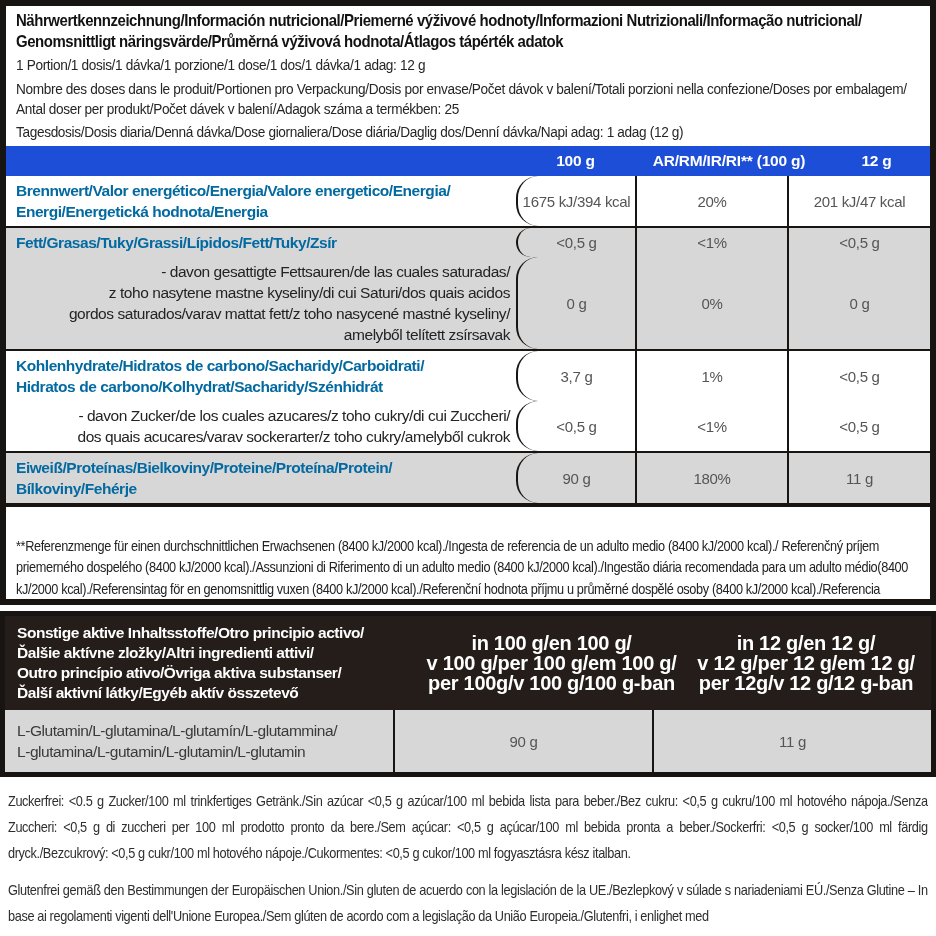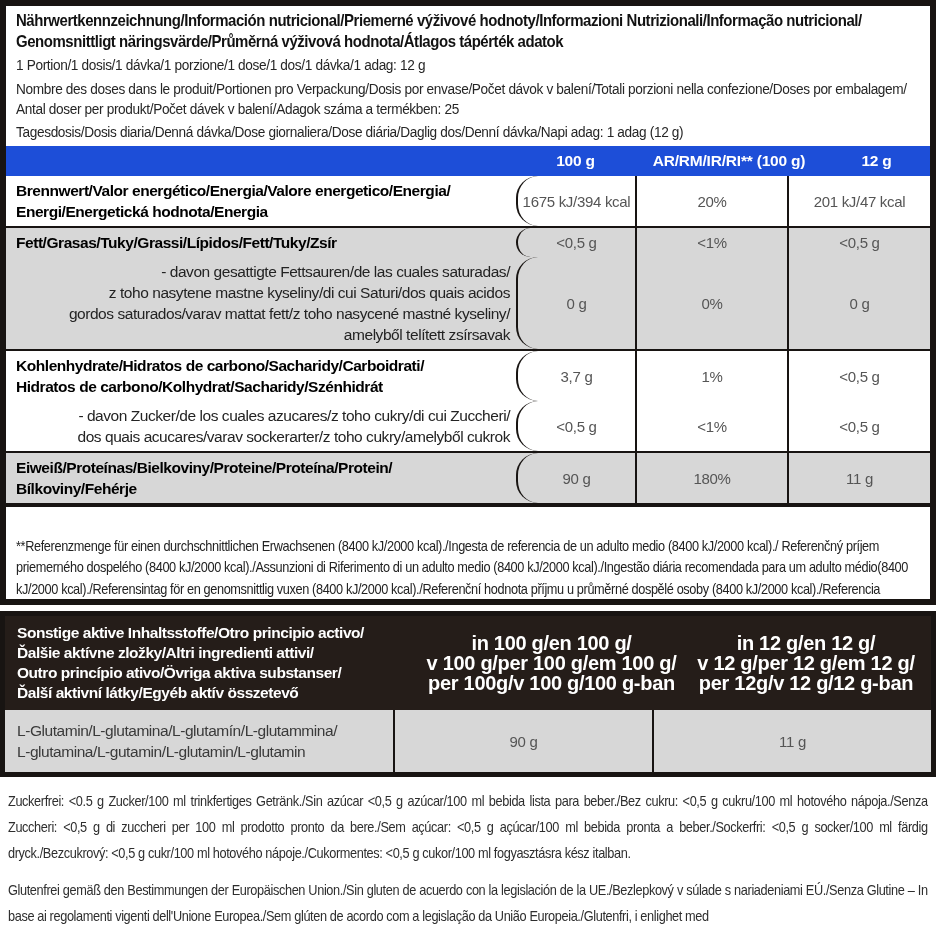--- a/index.html
+++ b/index.html
@@ -35,21 +35,21 @@
   .bar1 .c2 { width:188px; text-align:center; }
   .bar1 .c3 { flex:1; text-align:center; }
 
   .ntable { }
   .trow { display:flex; align-items:stretch; }
   .trow.gray { background:#d7d7d7; }
   .trow.gstart { border-top:2px solid #181412; }
   .cell { box-sizing:border-box; }
   .cell.lbl {
     width:510px; padding:4px 6px 4px 10px;
-    font-size:15.5px; line-height:21px; letter-spacing:-0.45px; color:#000000;
+    font-size:15.5px; line-height:21px; letter-spacing:-0.45px; color:#0369a1;
     white-space:pre-line;
   }
   .cell.lbl.bold { font-weight:bold; }
   .cell.lbl.reg  { font-weight:normal; color:#232323;text-align:right; }
   .cell.val {
     border-left:2px solid #181412;
     display:flex; align-items:center; justify-content:center;
     color:#555; font-size:15px; letter-spacing:-0.3px;
   }
   .cell.v1 { width:119px;border-radius:22px; }

